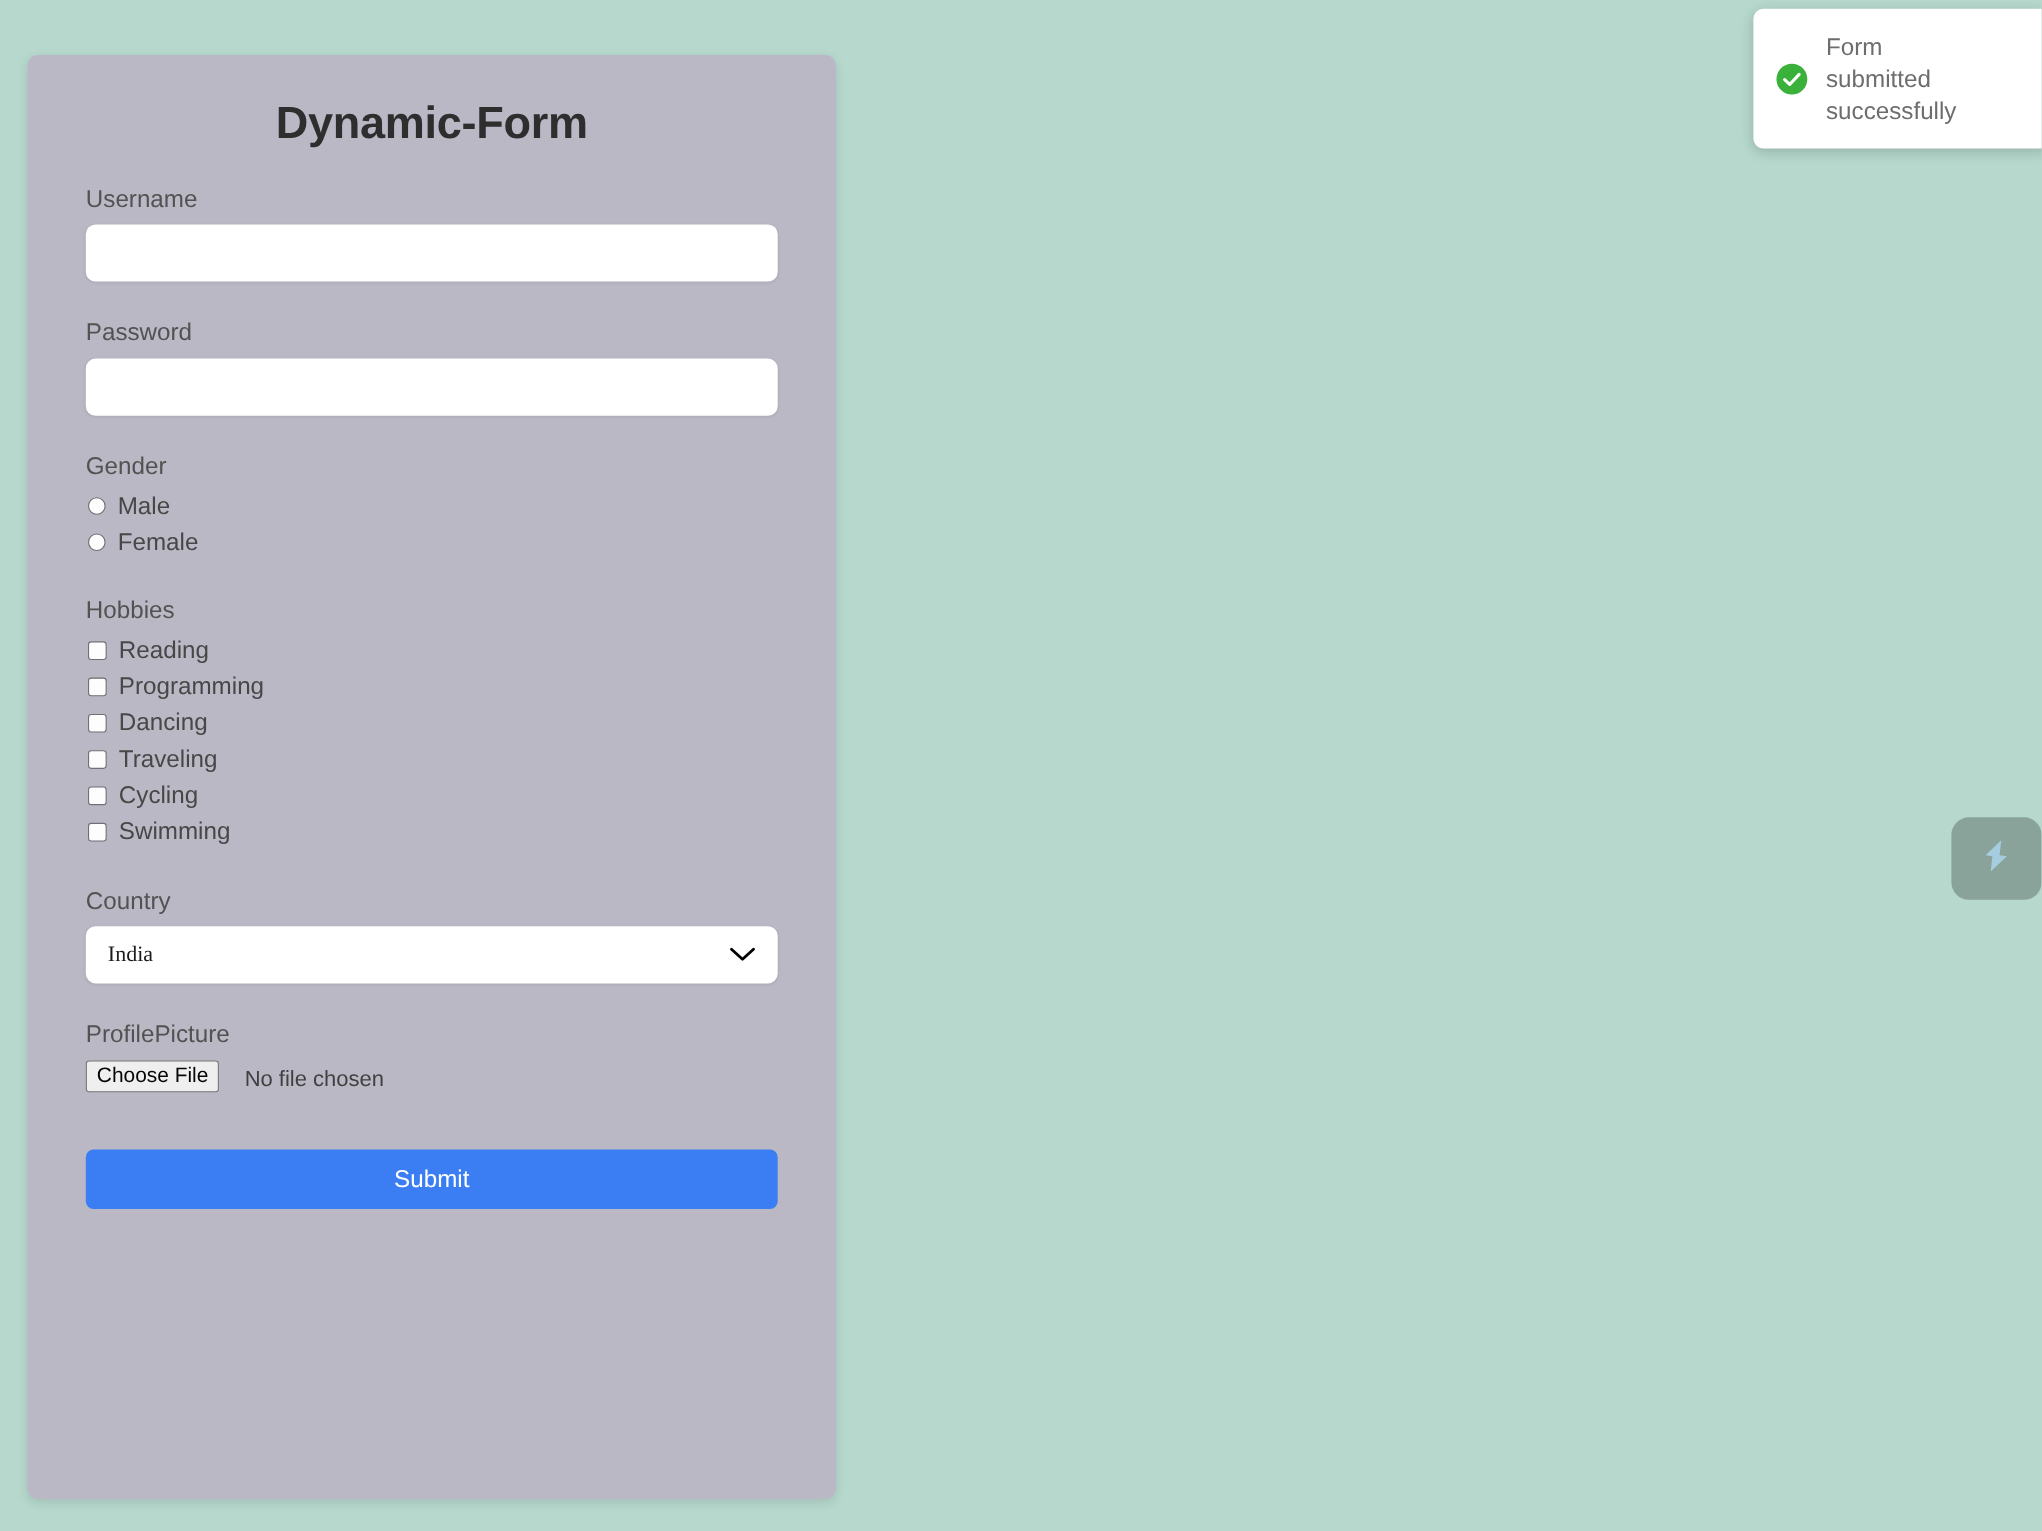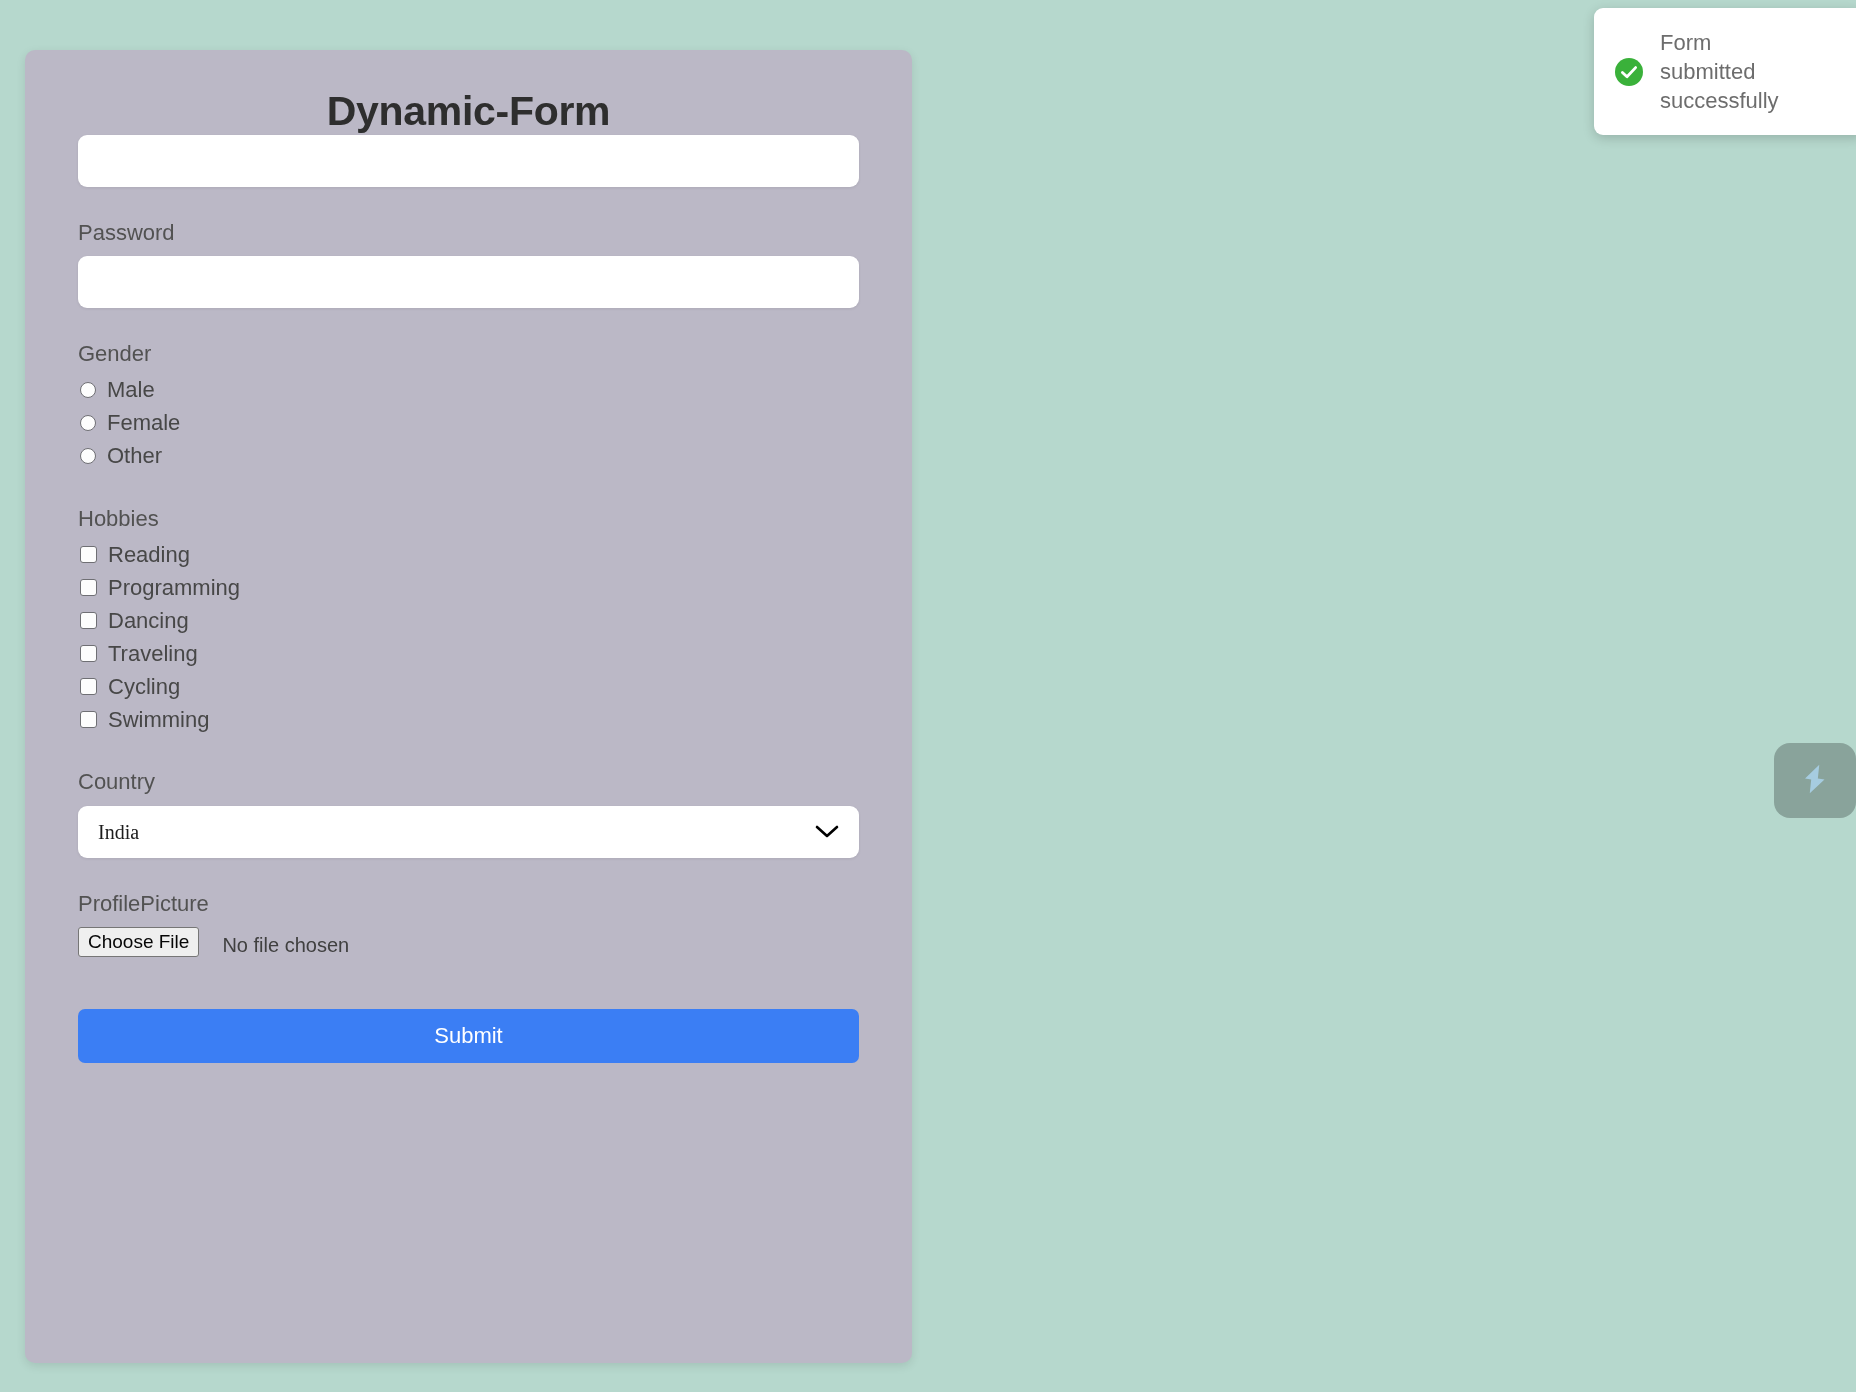--- a/index.html
+++ b/index.html
@@ -14,21 +14,21 @@
     background: #b6d8cd;
     font-family: "Liberation Sans", sans-serif;
     position: relative;
   }
 
   
   .form-card {
     position: absolute;
     left: 25px;
     top: 50px;
-    width: 887px;
+    width: 735px;
     height: 1313px;
     background: #bbb8c6;
     border-radius: 10px;
     box-shadow: 0 3px 10px rgba(0,0,0,0.10);
     padding: 0 53px;
   }
 
   .form-title {
     margin: 0;
     padding-top: 38px;
@@ -210,38 +210,35 @@
   }
   .side-widget svg { width: 38px; height: 38px; }
 </style>
 </head>
 <body>
 
 <div class="form-card">
 
   <h1 class="form-title">Dynamic-Form</h1>
 
+  <div class="field-label">Username</div>
   <input class="text-input" type="text" value="" style="">
 
   <div class="field-label">Password</div>
   <input class="text-input" type="password" value="" style="">
 
   <div class="field-label tight">Gender</div>
 
   <div class="option-row">
     <span class="radio-mark"></span>
     <span class="opt-label">Male</span>
   </div>
   <div class="option-row">
     <span class="radio-mark"></span>
     <span class="opt-label">Female</span>
-  </div>
-  <div class="option-row">
-    <span class="radio-mark"></span>
-    <span class="opt-label">Other</span>
   </div>
 
   <div class="field-label tight">Hobbies</div>
 
   <div class="option-row">
     <span class="check-mark"></span>
     <span class="opt-label">Reading</span>
   </div>
   <div class="option-row">
     <span class="check-mark"></span>

